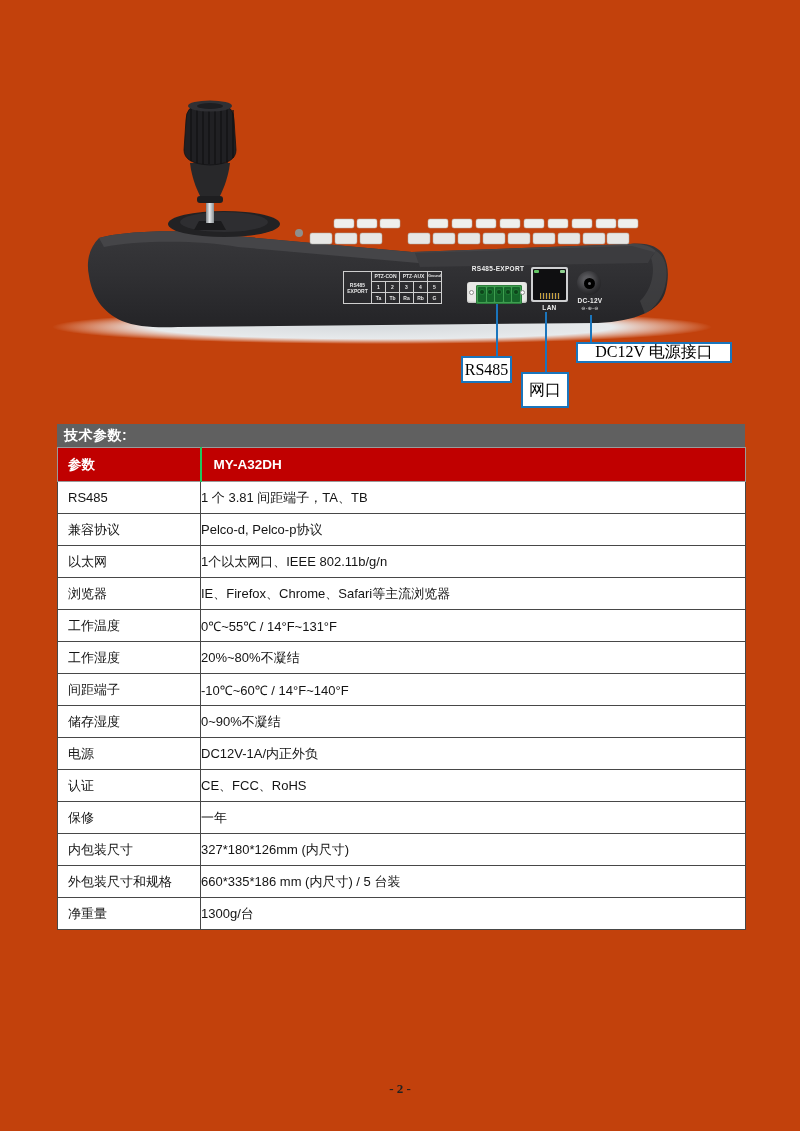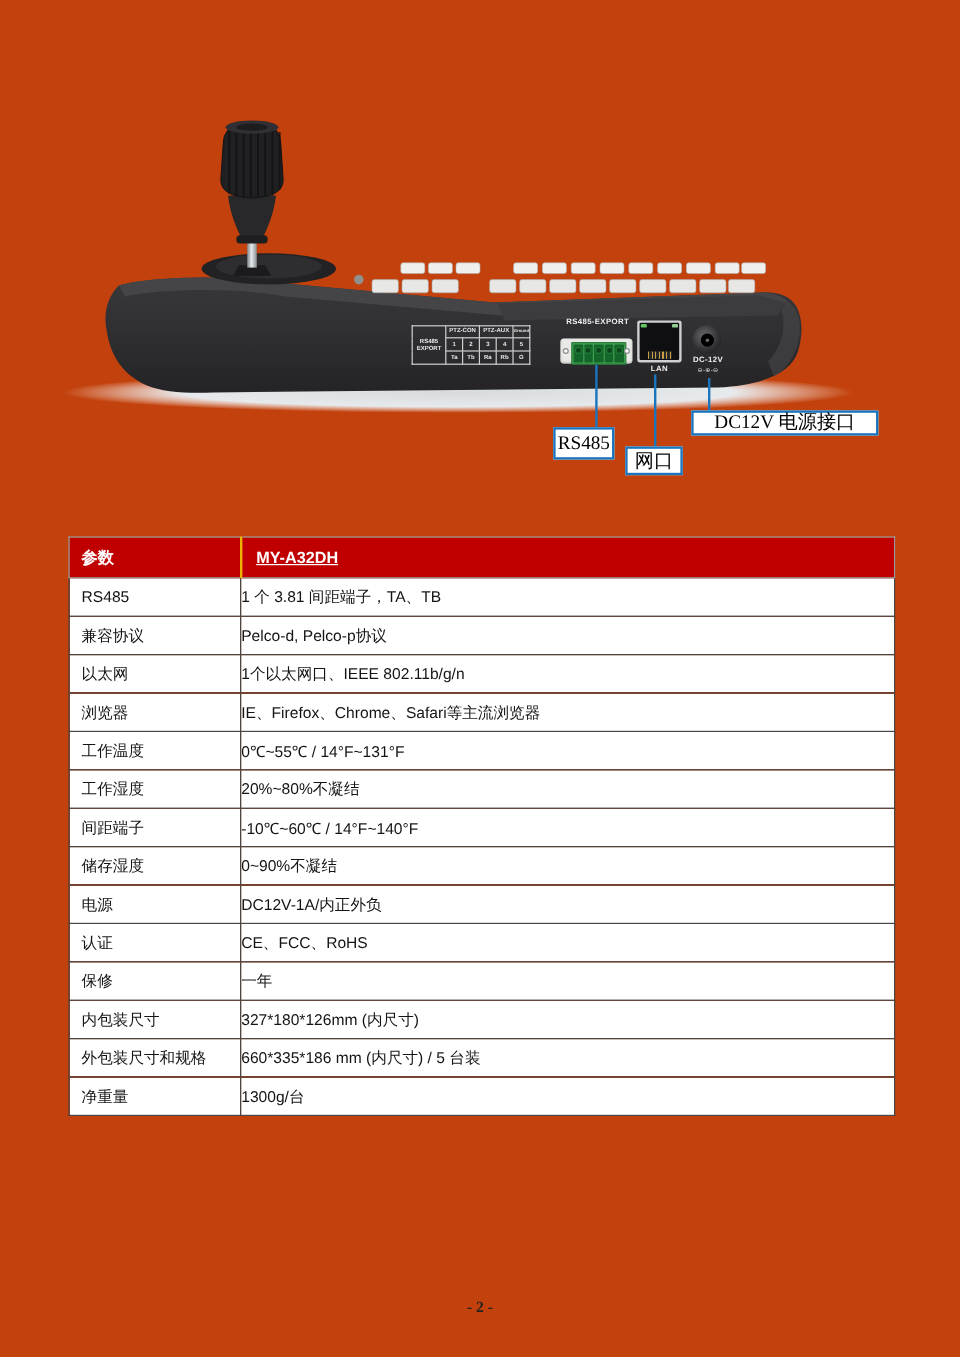--- a/index.html
+++ b/index.html
@@ -68,21 +68,21 @@
   }
   table.spec{
     position:absolute;left:57px;top:447px;width:688px;border-collapse:collapse;table-layout:fixed;
     font-size:13px;color:#141414;
   }
   table.spec col.c1{width:143px;} table.spec col.c2{width:545px;}
   table.spec th{
     color:#fff;font-size:13.5px;font-weight:bold;text-align:left;height:33px;
     padding:0 0 0 10px;border:1px solid #9a9a9a;
   }
-  table.spec th+th{border-left:2px solid #eab308;padding-left:12px;text-decoration:underline;}
+  table.spec th+th{border-left:2px solid #22c55e;padding-left:12px;}
   table.spec td{
     height:31px;background:#fff;border:1px solid #474747;padding:0 4px 0 10px;
     vertical-align:middle;white-space:nowrap;overflow:hidden;
   }
   table.spec td.v{padding-left:0;}
 
   .page-number{
     position:absolute;left:0;top:1081px;width:800px;text-align:center;
     font-family:"Liberation Serif",serif;font-size:13px;font-weight:600;color:#222;
   }
@@ -251,24 +251,25 @@
         </div>
     </div>
     <div class="panel-text dc-label">DC-12V</div>
     <div class="panel-text dc-polarity">⊖-⊕-⊖</div>
 
     <div class="lead" style="left: 496px; top: 304px; height: 53px; background: rgb(26, 117, 188);"></div>
     <div class="lead" style="left: 545px; top: 312px; height: 61px; background: rgb(26, 117, 188);"></div>
     <div class="lead" style="left: 590px; top: 315px; height: 28px; background: rgb(26, 117, 188);"></div>
 
     <div class="callout" style="left: 461px; top: 356px; width: 51px; height: 27px; border-color: rgb(26, 117, 188);">RS485</div>
-    <div class="callout" style="left: 521px; top: 372px; width: 48px; height: 24px; border-color: rgb(26, 117, 188);">网口</div>
+    <div class="callout" style="left: 521px; top: 372px; width: 48px; height: 36px; border-color: rgb(26, 117, 188);">网口</div>
     <div class="callout" style="left: 576px; top: 342px; width: 156px; height: 21px; border-color: rgb(26, 117, 188);">DC12V 电源接口</div>
   </div>
 
+  <div class="spec-bar" style="background: rgb(96, 96, 96);">技术参数:</div>
 
   <table class="spec">
     <colgroup>
         <col class="c1">
         <col class="c2">
       </colgroup>
     <thead>
       <tr>
         <th style="background: rgb(192, 0, 0); margin-left: 47px;">参数</th>
         <th style="background: rgb(192, 0, 0);">MY-A32DH</th>

